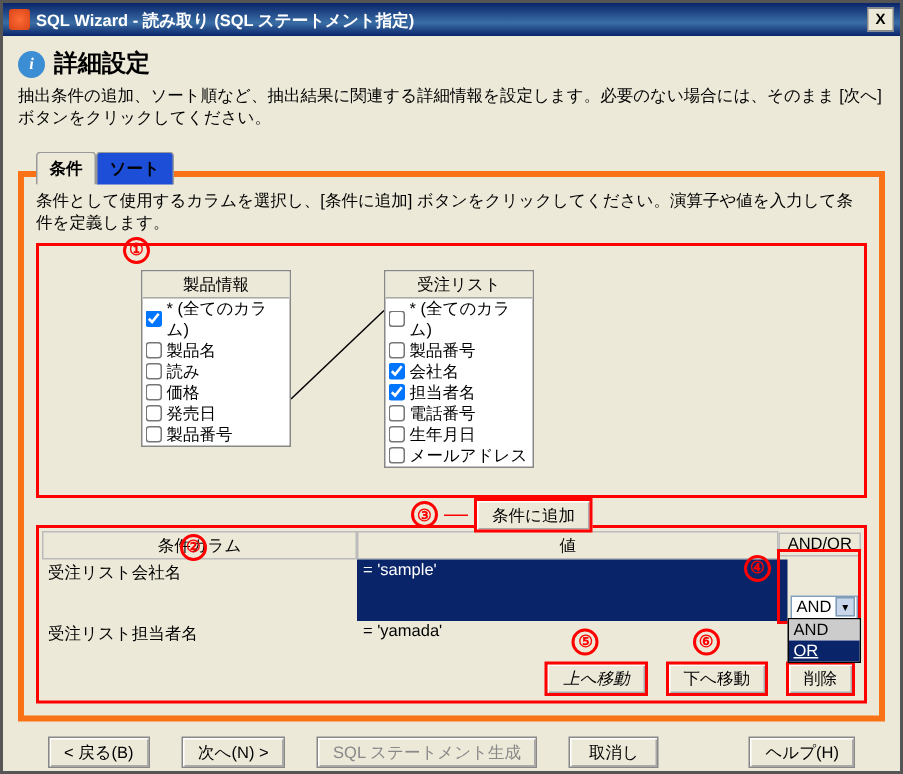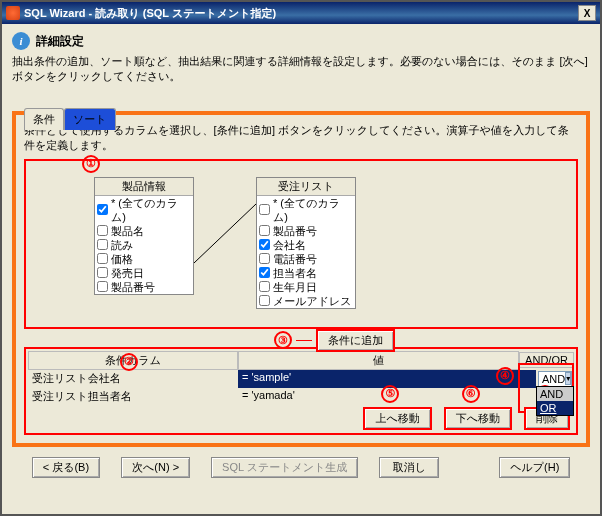--- a/index.html
+++ b/index.html
@@ -5,24 +5,24 @@
 * { box-sizing: border-box; margin: 0; padding: 0; font-family: "MS UI Gothic", "Meiryo", sans-serif; font-size: 11px; }
 body { background: #fff; width: 602px; height: 516px; overflow: hidden; }
 .window { width: 602px; height: 516px; border: 2px solid #555; background: #ECE9D8; position: relative; }
 .titlebar { background: linear-gradient(to bottom,#0A246A,#3A6EA5 60%,#0A246A); height: 22px; color: #fff; display: flex; align-items: center; padding: 0 4px; font-weight: bold; }
 .titlebar .icon { width: 14px; height: 14px; background: radial-gradient(circle,#ff6b35,#d84315); border-radius: 2px; margin-right: 4px; }
 .titlebar .title { flex: 1; }
 .titlebar .close { width: 18px; height: 16px; background: #ECE9D8; border: 1px solid #888; display: flex; align-items: center; justify-content: center; color: #000; font-weight: bold; font-size: 10px; }
 .body { padding: 8px 10px; }
 .heading-row { display: flex; align-items: center; gap: 6px; margin-bottom: 4px; }
 .info-icon { width: 18px; height: 18px; border-radius: 50%; background: #3b8dd4; color: #fff; display: flex; align-items: center; justify-content: center; font-weight: bold; font-style: italic; font-family: Georgia, serif; }
-.heading { font-weight: bold; font-size: 12px; }
+.heading { font-weight: bold; font-size: 16px; }
 .desc { margin-bottom: 6px; line-height: 1.4; }
 .tabs { position: relative; height: 20px; margin-left: 12px; }
-.tab { display: inline-block; padding: 3px 8px; border: 1px solid #999; border-bottom: none; border-radius: 3px 3px 0 0; background: #ECE9D8; position: relative; top: 17px; z-index: 2; }
+.tab { display: inline-block; padding: 3px 8px; border: 1px solid #999; border-bottom: none; border-radius: 3px 3px 0 0; background: #ECE9D8; position: relative; top: 7px; z-index: 2; font-weight: bold; }
 .tab.inactive { background: #1d4ed8; z-index: 1; }
 .panel { border: 4px solid #f97316; background: #ECE9D8; padding: 8px; }
 .instruction { margin-bottom: 6px; }
 .red-box-1 { border: 2px solid red; padding: 8px 6px; position: relative; height: 170px; }
 .callout { position: absolute; display: flex; align-items: center; justify-content: center; font-family: "Comic Sans MS", cursive; font-weight: bold; font-size: 14px; color: red; }
 .callout .circ { width: 18px; height: 18px; border: 2px solid red; border-radius: 50%; display: flex; align-items: center; justify-content: center; }
 .diagram { position: relative; width: 100%; height: 100%; }
 .listbox { position: absolute; background: #fff; border: 1px solid #888; width: 100px; }
 .listbox .hdr { background: #ECE9D8; text-align: center; border-bottom: 1px solid #aaa; padding: 1px 0; }
 .listbox .opt { display: flex; align-items: center; gap: 3px; padding: 0 2px; line-height: 14px; }
@@ -31,21 +31,21 @@
 
 .red-box-2 { border: 2px solid red; margin-top: 18px; padding: 2px 2px 28px 2px; position: relative; }
 .cond-header { display: flex; background: #ECE9D8; align-items: center; }
 .cond-header > div { text-align: center; border: 1px solid #bbb; padding: 1px 0; }
 .col-col { width: 210px; }
 .col-val { flex: 1; }
 .col-ao  { width: 55px; }
 .cond-row { display: flex; }
 .cond-row .c1 { width: 210px; padding: 1px 4px; }
 .cond-row .c2 { flex: 1; padding: 1px 4px; }
-.cond-row .c3 { width: 38px; text-align: left; padding: 1px 2px; position: relative; }
+.cond-row .c3 { width: 49px; text-align: left; padding: 1px 2px; position: relative; margin-top: 23px; }
 .sel-row .c2 { background:#0A246A; color:#fff; }
 .ao-select { border: 1px solid #7f9db9; background: #fff; height: 16px; display:flex; align-items:center; justify-content:space-between; padding: 0 1px 0 3px; }
 .ao-select .arrow { width: 13px; height: 13px; background: #c8d7ea; border: 1px solid #7f9db9; display:flex; align-items:center; justify-content:center; font-size: 8px; }
 .ao-dropdown { position: absolute; top: 16px; left: 0; right: 0; border: 1px solid #000; background: #fff; z-index: 5; }
 .ao-dropdown div { padding: 1px 3px; background:#fff; }
 .ao-dropdown .hl { background:#0A246A; color:#fff;text-decoration:underline; }
 .ao-dropdown .gr { background:#ccc; }
 .red-sub { position: absolute; border: 2px solid red; }
 .btn { border: 1px solid #888; background: #ECE9D8; padding: 2px 10px; min-width: 60px; text-align: center; box-shadow: 1px 1px 0 #fff inset, -1px -1px 0 #aaa inset; }
 .btn-row-inner { position: absolute; bottom: 3px; right: 6px; display: flex; gap: 12px; }
@@ -122,26 +122,26 @@
               </div>
             <div class="opt">
                 <input type="checkbox" style="">
                 <span>製品番号</span>
               </div>
             <div class="opt">
                 <input type="checkbox" checked="" style="">
                 <span>会社名</span>
               </div>
             <div class="opt">
-                <input type="checkbox" style="">
-                <span>電話番号</span>
-              </div>
-            <div class="opt">
                 <input type="checkbox" checked="" style="">
                 <span>担当者名</span>
+              </div>
+            <div class="opt">
+                <input type="checkbox" style="">
+                <span>電話番号</span>
               </div>
             <div class="opt">
                 <input type="checkbox" style="">
                 <span>生年月日</span>
               </div>
             <div class="opt">
                 <input type="checkbox" style="">
                 <span>メールアドレス</span>
               </div>
           </div>
@@ -190,21 +190,21 @@
         <div class="red-sub" style="top:14px; right:2px; width:56px; height:50px;"></div>
         <div class="callout" style="top:18px; right:62px;">
             <span class="circ">④</span>
           </div>
 
         <div class="btn-row-inner">
           <div style="position:relative;">
             <div class="callout" style="top:-22px; left:18px;">
                 <span class="circ">⑤</span>
               </div>
-            <div class="btn" style="border:2px solid red;">上へ移動</div>
+            <div class="btn" style="border:2px solid red;font-style:italic;">上へ移動</div>
           </div>
           <div style="position:relative;">
             <div class="callout" style="top:-22px; left:18px;">
                 <span class="circ">⑥</span>
               </div>
             <div class="btn" style="border:2px solid red;">下へ移動</div>
           </div>
           <div style="position:relative;">
             <div class="callout" style="top:-22px; left:12px;">
                 <span class="circ">⑦</span>

